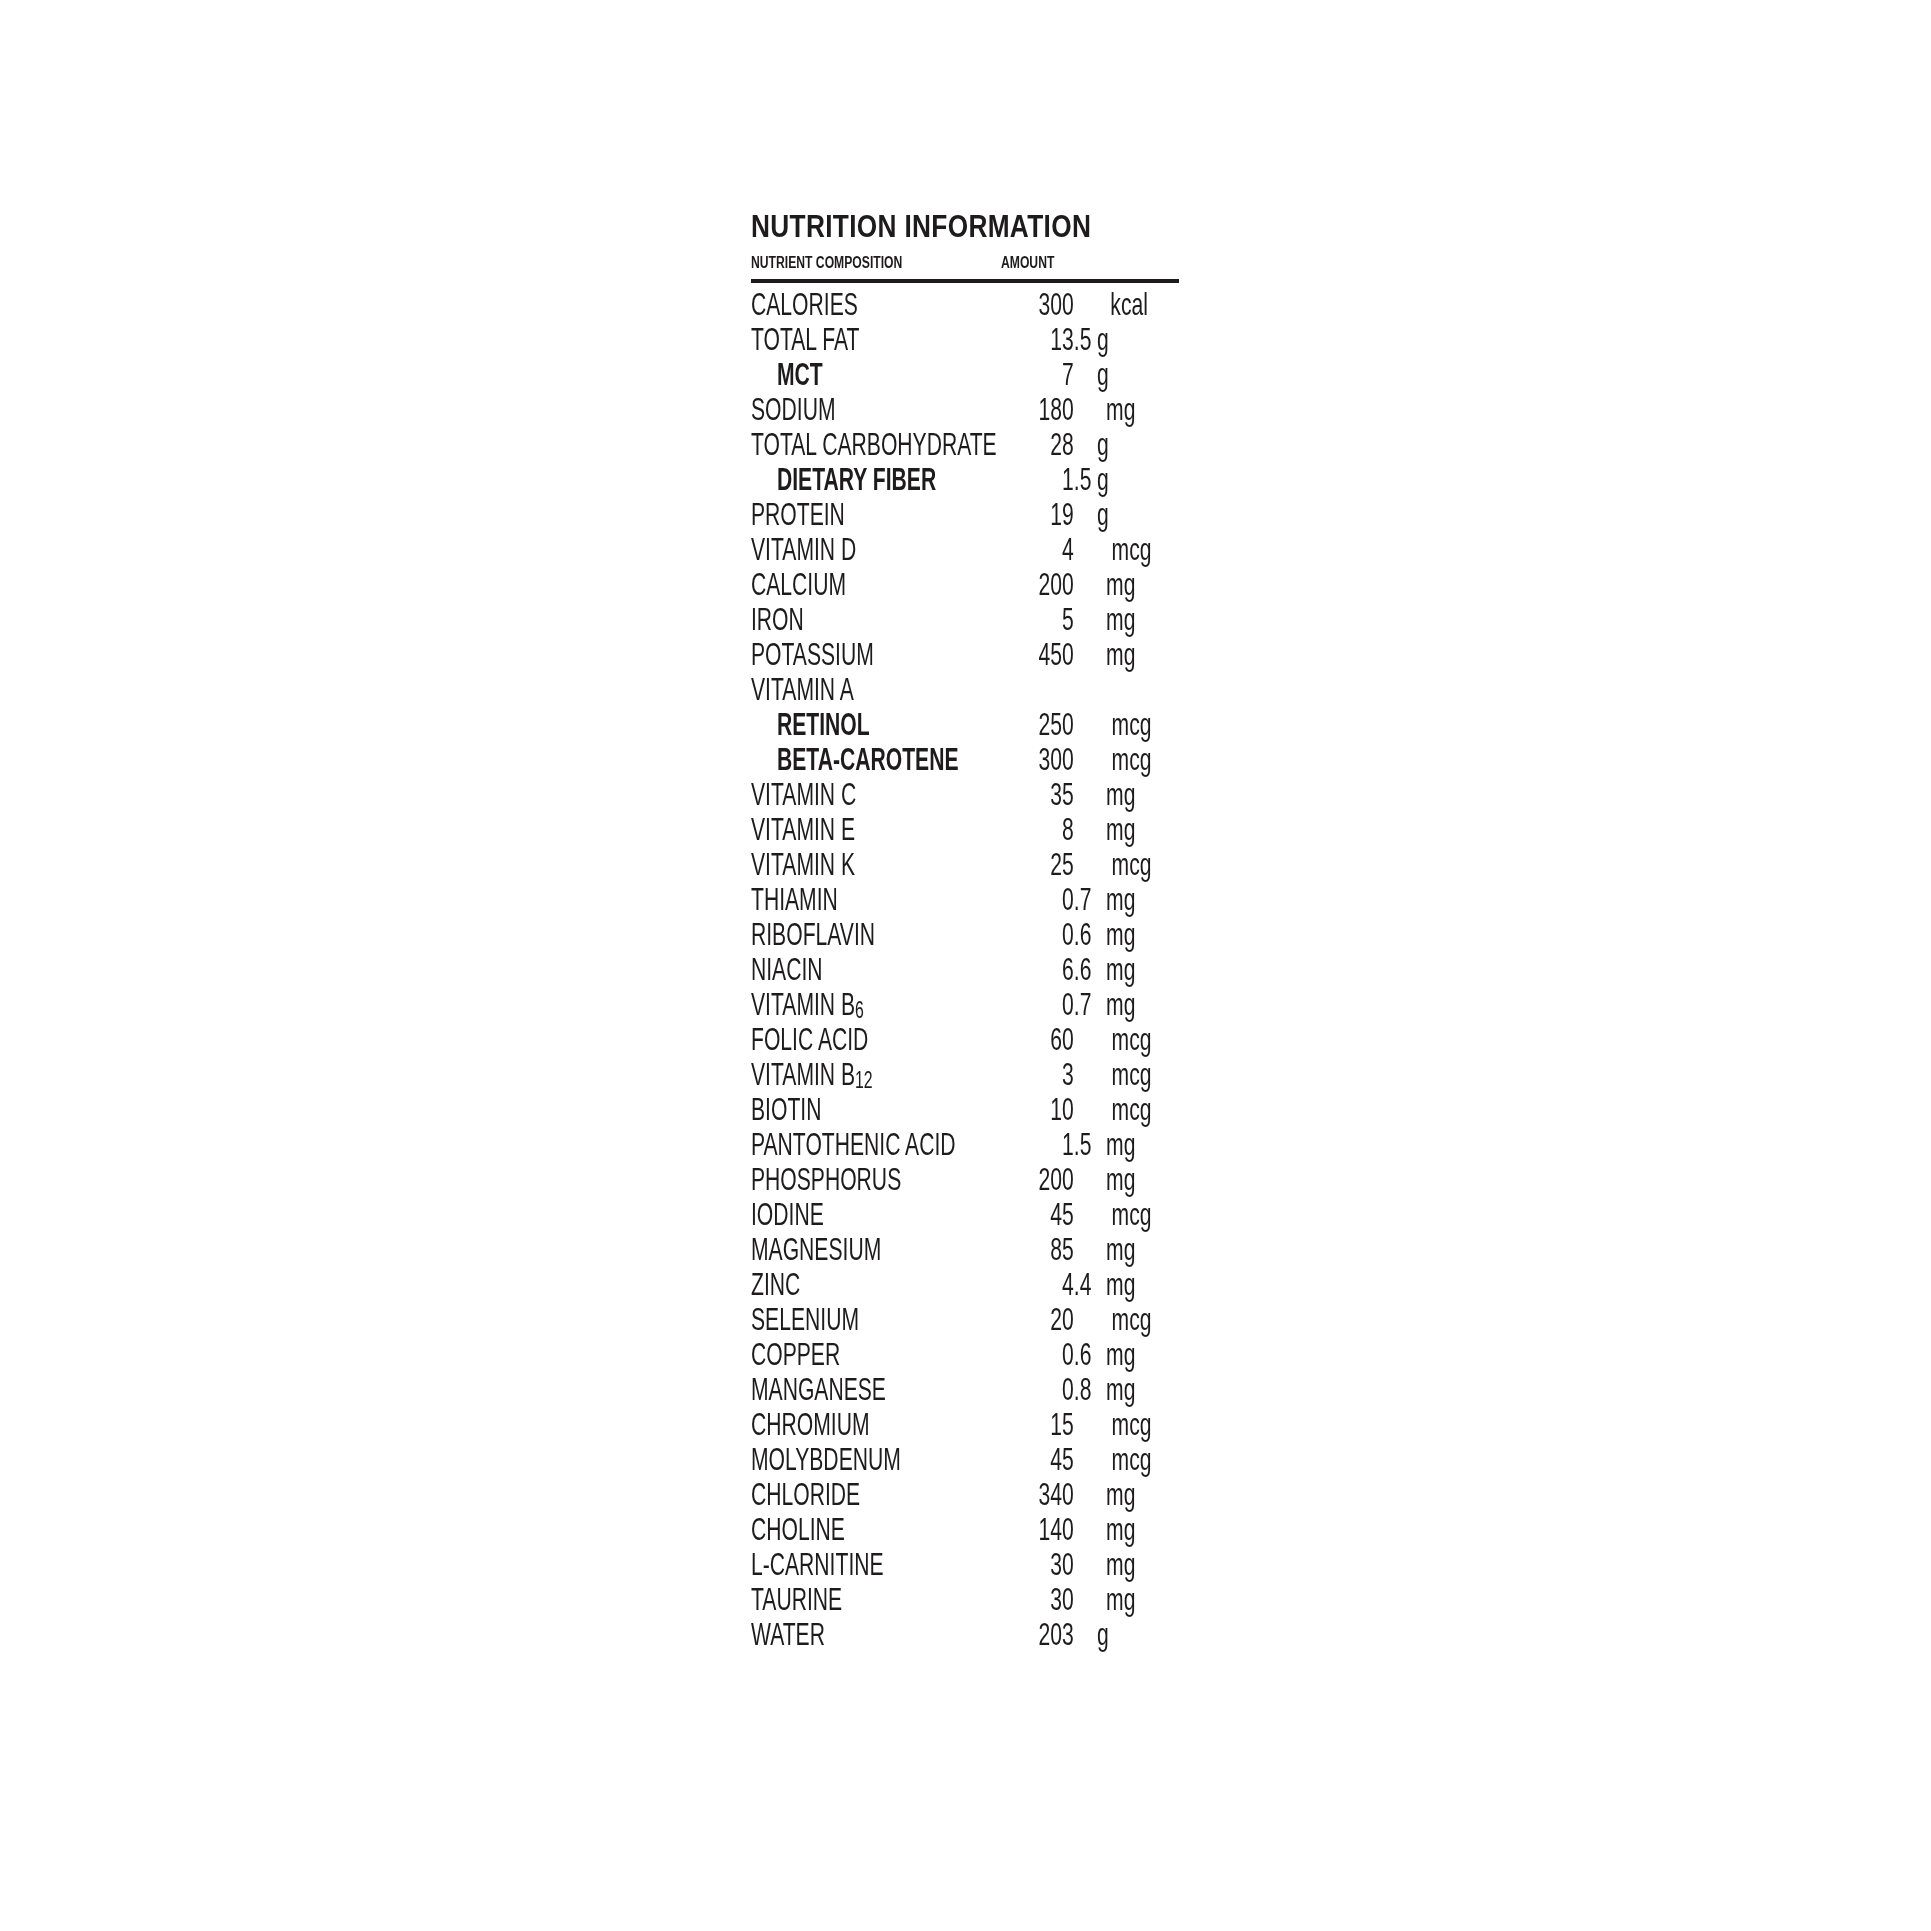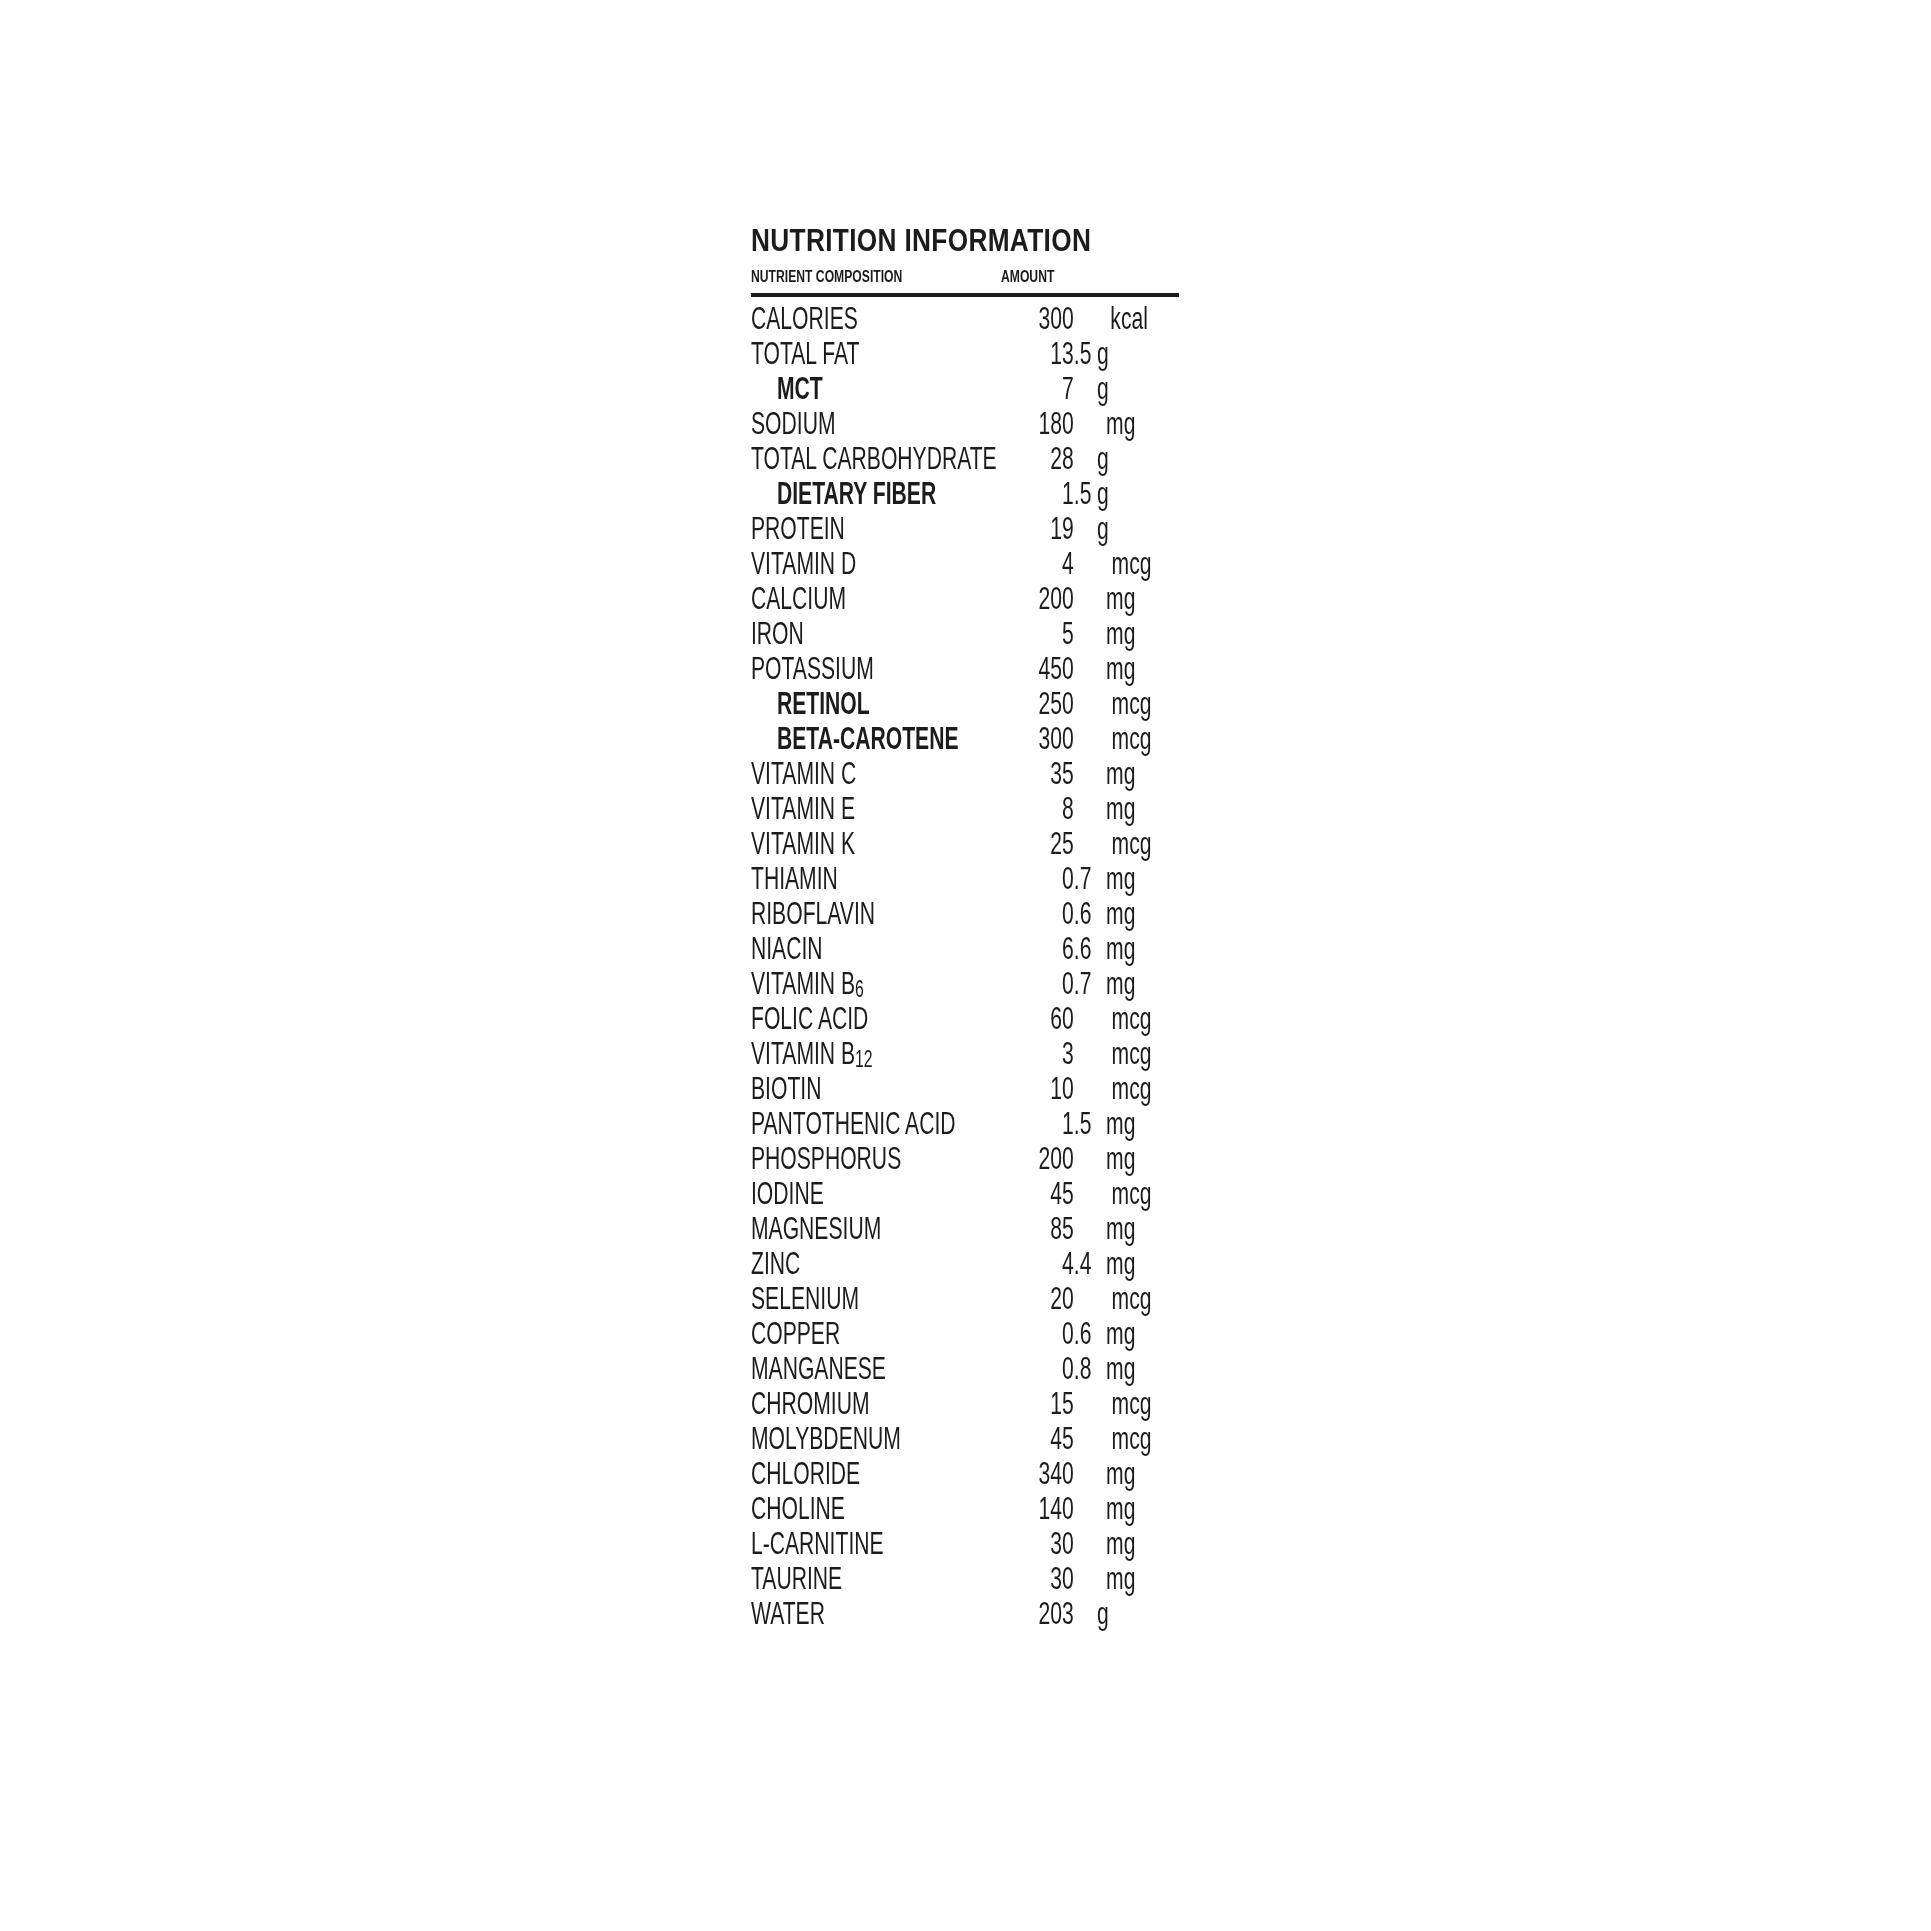--- a/index.html
+++ b/index.html
@@ -11,21 +11,21 @@
     width: 1931px;
     height: 1931px;
     position: relative;
     font-family: "Liberation Sans", sans-serif;
     color: #1d1b1c;
     overflow: hidden;
   }
   .label-block {
     position: absolute;
     left: 751px;
-    top: 221px;
+    top: 207px;
     width: 428px;
   }
   
   .cond {
     display: inline-block;
     transform: scaleX(0.66);
     transform-origin: 0 50%;
     white-space: nowrap;
   }
   .cond-r {
@@ -298,20 +298,36 @@
     <div class="c-amt">
       <span class="cond-r amt-inner">
         <span class="int">450</span>
         <span class="frac"></span>
       </span>
     </div>
     <div class="c-unit">
       <span class="cond-r unit-text">mg</span>
     </div>
   </div>
+      <div class="row">
+    <div class="c-label">
+      <span class="cond">
+        <span class="lbl-text">VITAMIN A</span><span class="lbl-sub"></span>
+      </span>
+    </div>
+    <div class="c-amt">
+      <span class="cond-r amt-inner">
+        <span class="int"></span>
+        <span class="frac"></span>
+      </span>
+    </div>
+    <div class="c-unit">
+      <span class="cond-r unit-text"></span>
+    </div>
+  </div>
       <div class="row indent">
     <div class="c-label">
       <span class="cond">
         <span class="lbl-text">RETINOL</span><span class="lbl-sub"></span>
       </span>
     </div>
     <div class="c-amt">
       <span class="cond-r amt-inner">
         <span class="int">250</span>
         <span class="frac"></span>

